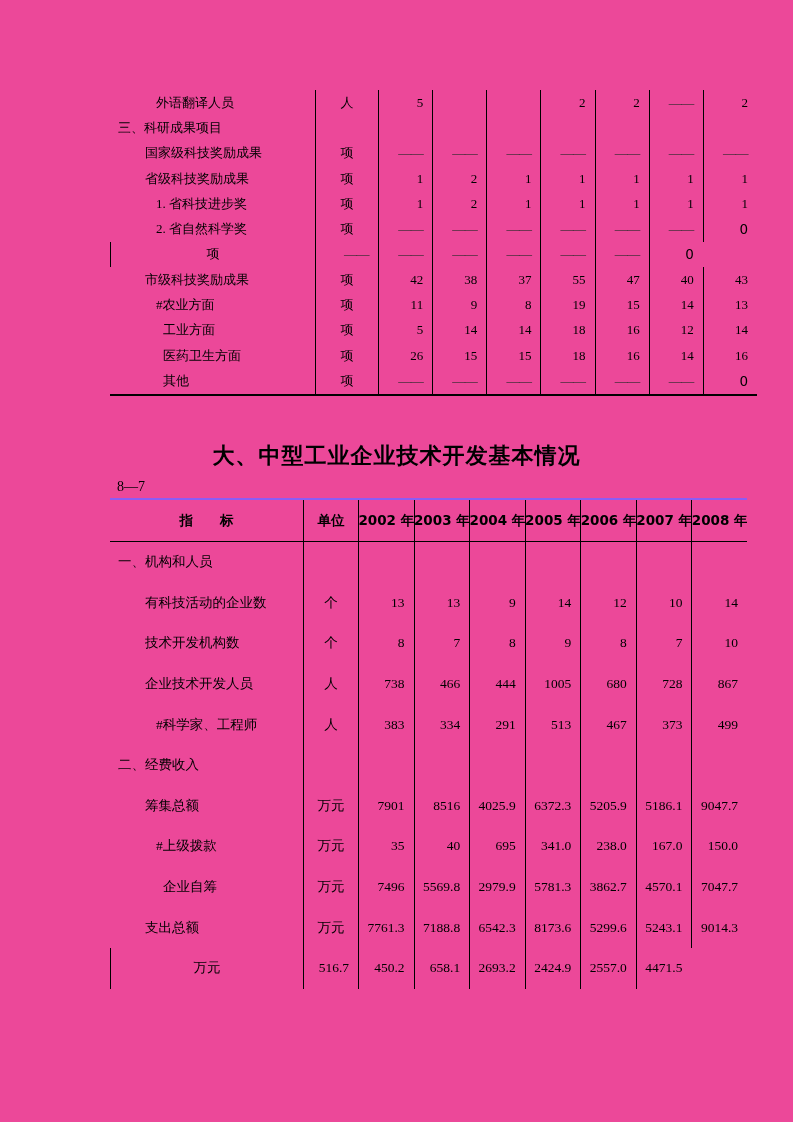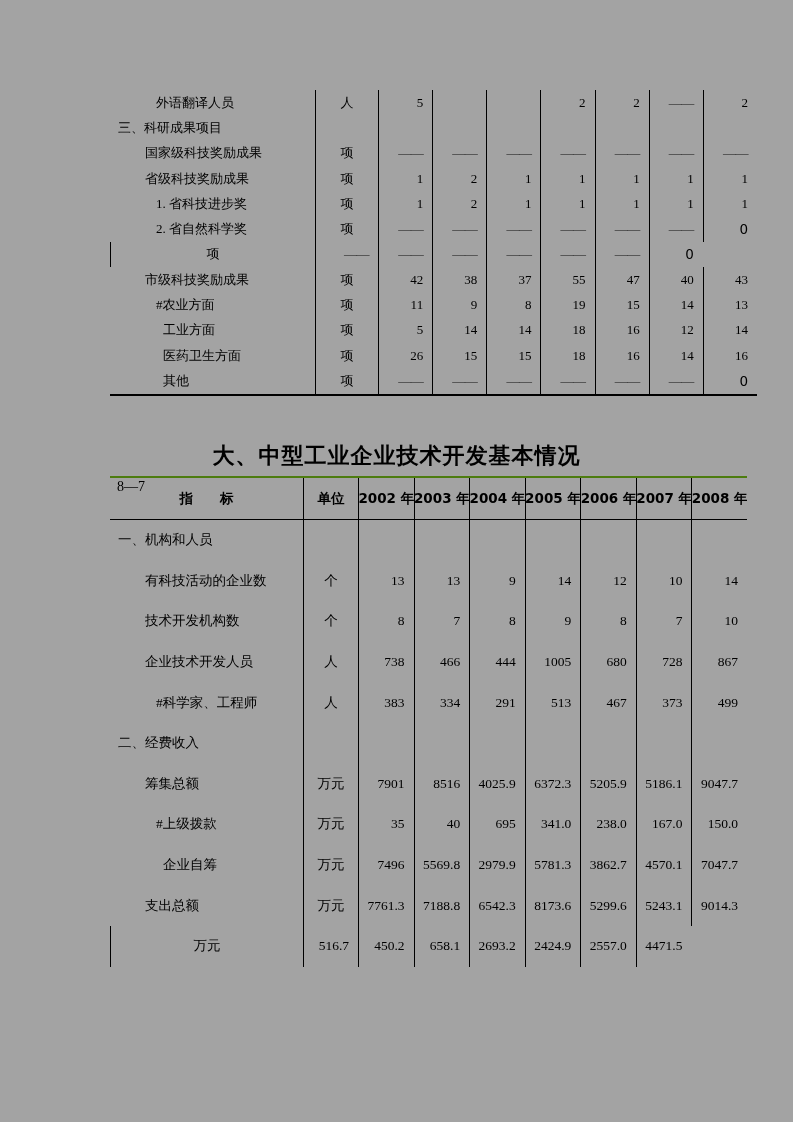--- a/index.html
+++ b/index.html
@@ -1,17 +1,17 @@
 <!DOCTYPE html>
 <html><head>
 <meta charset="utf-8">
 <style>
   html,body{margin:0;padding:0;background:#e8e8e8;}
   .page{
-    position:relative;width:793px;height:1122px;background:#a3a3a3;
+    position:relative;width:793px;height:1122px;background:#ec4899;
     margin:0 auto;overflow:hidden;
     font-family:"Liberation Serif","DejaVu Serif",serif;color:#000;
   }
   
   .grid-row{display:grid;}
   .td{box-sizing:border-box;display:flex;align-items:center;overflow:hidden;white-space:nowrap;}
   .td.bl{border-left:1px solid #000;}
   .td.num{justify-content:flex-end;padding-right:9px;}
   .td.unit{justify-content:center;}
   .td.label{justify-content:flex-start;}
@@ -25,21 +25,21 @@
   .t1{position:absolute;left:110px;top:90px;width:647px;border-bottom:2px solid #000;font-size:13px;}
   .t1 .grid-row{grid-template-columns:205px 63px repeat(7,1fr);height:25.3px;}
   
   .sec-title{
     position:absolute;left:0;top:441px;width:100%;text-align:center;
     font-family:"DejaVu Sans","Liberation Sans",sans-serif;
     font-weight:bold;font-size:22px;letter-spacing:1px;
   }
   .table-no{position:absolute;left:117px;top:479px;font-size:14px;}
   
-  .t2{position:absolute;left:110px;top:476px;width:637px;border-top:2px solid #4d7c0f;}
+  .t2{position:absolute;left:110px;top:498px;width:637px;border-top:2px solid #8b5cf6;}
   .t2 .grid-row{grid-template-columns:193px 55px repeat(7,1fr);}
   .t2-head{height:41px;border-bottom:1px solid #000;
     font-family:"DejaVu Sans","Liberation Sans",sans-serif;font-weight:bold;font-size:13.5px;}
   .t2-head .td{justify-content:center;padding:0;}
   .t2 .body-row{height:40.6px;font-size:13.5px;}
 </style>
 </head>
 <body>
 
 <div class="page">

